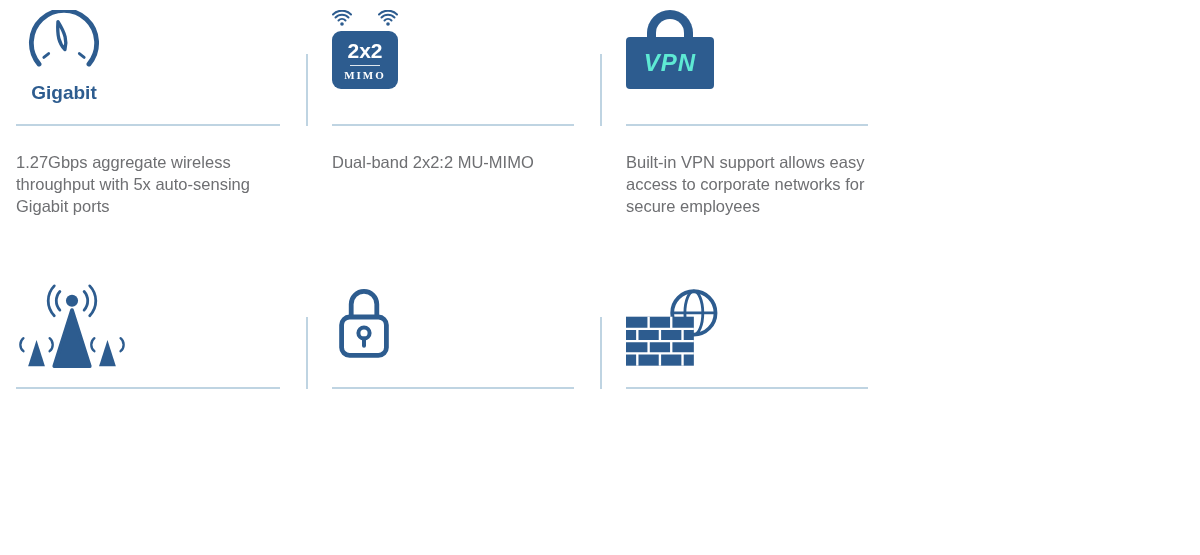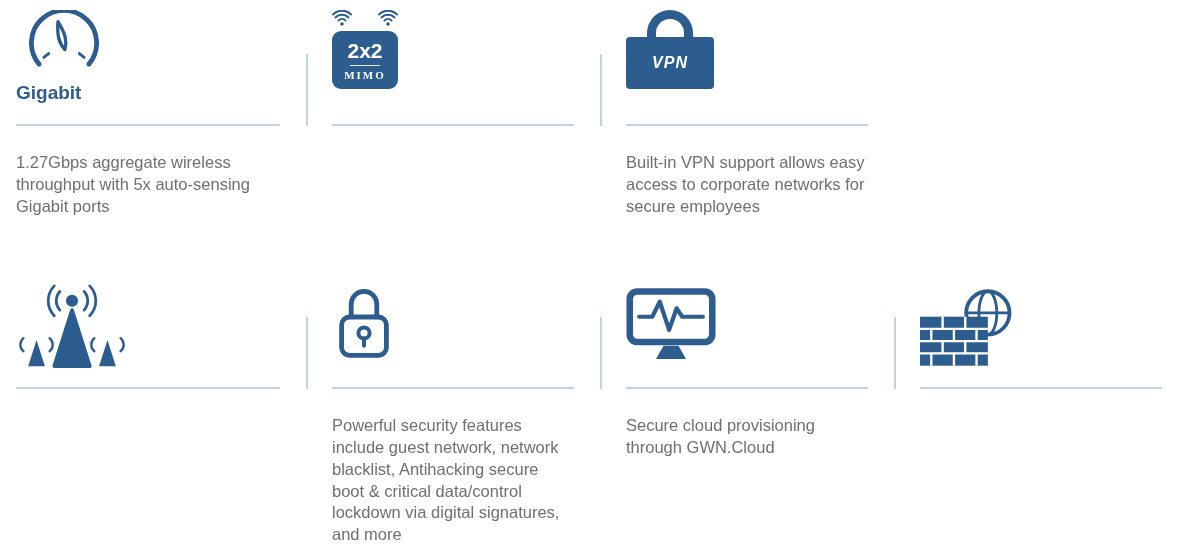--- a/index.html
+++ b/index.html
@@ -58,21 +58,21 @@
     max-width:250px;
   }
   
   svg .st{stroke:var(--blue);fill:none;}
   svg .fl{fill:var(--blue);}
   svg .fw{fill:#ffffff;}
   svg .mw{stroke:#ffffff;}
   
   .gigabit-label{
     margin-top:4px;
-    text-align:left;
+    text-align:center;
     width:96px;
     color:var(--blue);
     font-weight:bold;
     font-size:19px;
   }
   
   .wifi-row{
     width:66px;
     display:flex;
     justify-content:space-between;
@@ -97,24 +97,24 @@
     border-radius:24px 24px 0 0;
     margin:0 auto;
   }
   .vpn-body{
     width:88px;height:52px;
     background:var(--blue);
     border-radius:4px;
     display:flex;align-items:center;justify-content:center;
   }
   .vpn-label{
-    color:#ffffff;
+    color:#5eead4;
     font-style:italic;
     font-weight:bold;
-    font-size:16px;
+    font-size:24px;
     letter-spacing:1px;
   }
 </style>
 </head>
 <body>
 
 <div class="page">
 
   <div class="row row1">
 
@@ -150,20 +150,21 @@
               <circle class="fl" cx="10" cy="14" r="1.8"></circle>
             </svg>
           </div>
           <div class="mimo-badge">
             <span class="mimo-top">2x2</span>
             <span class="mimo-divider"></span>
             <span class="mimo-bottom">MIMO</span>
           </div>
         </div>
       </div>
+      <div class="desc">Dual-band 2x2:2 MU-MIMO</div>
     </div>
 
     <div class="feature">
       <div class="icon-area">
         <div class="icon-wrap">
           <div class="vpn-shackle"></div>
           <div class="vpn-body">
             <span class="vpn-label">VPN</span>
           </div>
         </div>
@@ -204,35 +205,22 @@
       <div class="icon-area">
         <div class="icon-wrap">
           <svg width="64" height="96" viewBox="0 0 80 98">
             <path class="st" d="M24 46 V28 A16 16 0 0 1 56 28 V46" stroke-width="6"></path>
             <rect class="st" x="12" y="44" width="56" height="48" rx="10" stroke-width="6"></rect>
             <circle class="st" cx="40" cy="64" r="7" stroke-width="5"></circle>
             <path class="st" d="M40 71 V80" stroke-width="5" stroke-linecap="round"></path>
           </svg>
         </div>
       </div>
-      <div class="desc">Powerful security features include guest network, network blacklist, Antihacking secure boot &amp; critical data/control lockdown via digital signatures, and more</div>
-    </div>
-
-    <div class="feature">
-      <div class="icon-area">
-        <div class="icon-wrap">
-          <svg width="90" height="82" viewBox="0 0 96 86">
-            <rect class="st" x="4" y="4" width="88" height="54" rx="8" stroke-width="7"></rect>
-            <polyline class="st" points="14,31 28,31 36,15 46,45 54,22 60,31 82,31" stroke-width="4.5" stroke-linecap="round" stroke-linejoin="round"></polyline>
-            <polygon class="fl" points="40,62 56,62 64,76 32,76"></polygon>
-          </svg>
-        </div>
-      </div>
-      <div class="desc">Secure cloud provisioning through GWN.Cloud</div>
-    </div>
+    </div>
+
 
     <div class="feature">
       <div class="icon-area">
         <div class="icon-wrap">
           <svg width="98" height="82" viewBox="0 0 104 84">
 
             <circle class="st fw" cx="72" cy="26" r="23" stroke-width="4" fill="#fff"></circle>
             <ellipse class="st" cx="72" cy="26" rx="9.5" ry="23" stroke-width="3"></ellipse>
             <line class="st" x1="49" y1="26" x2="95" y2="26" stroke-width="3"></line>
 

